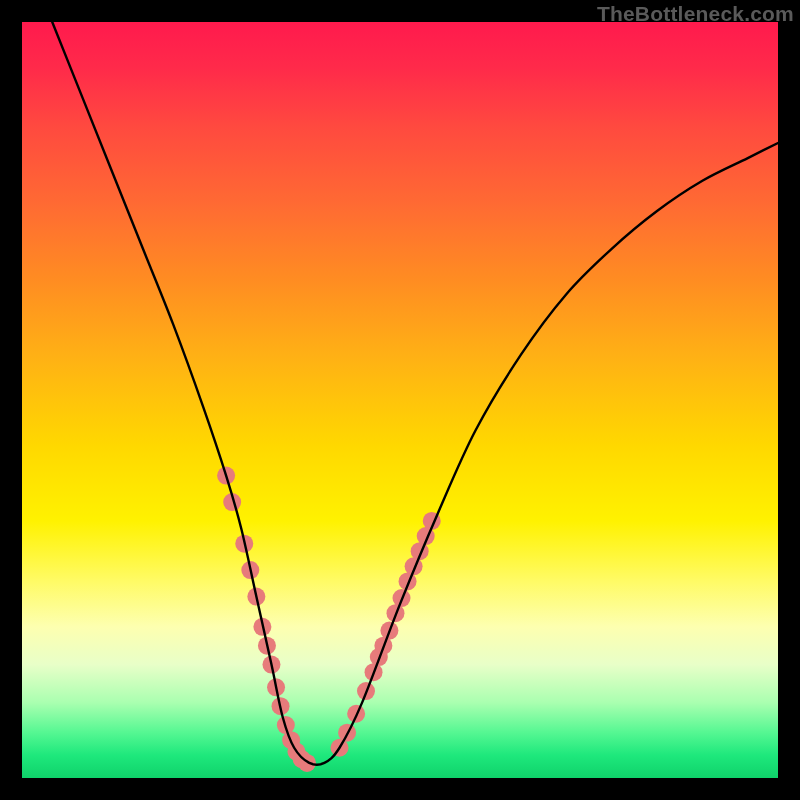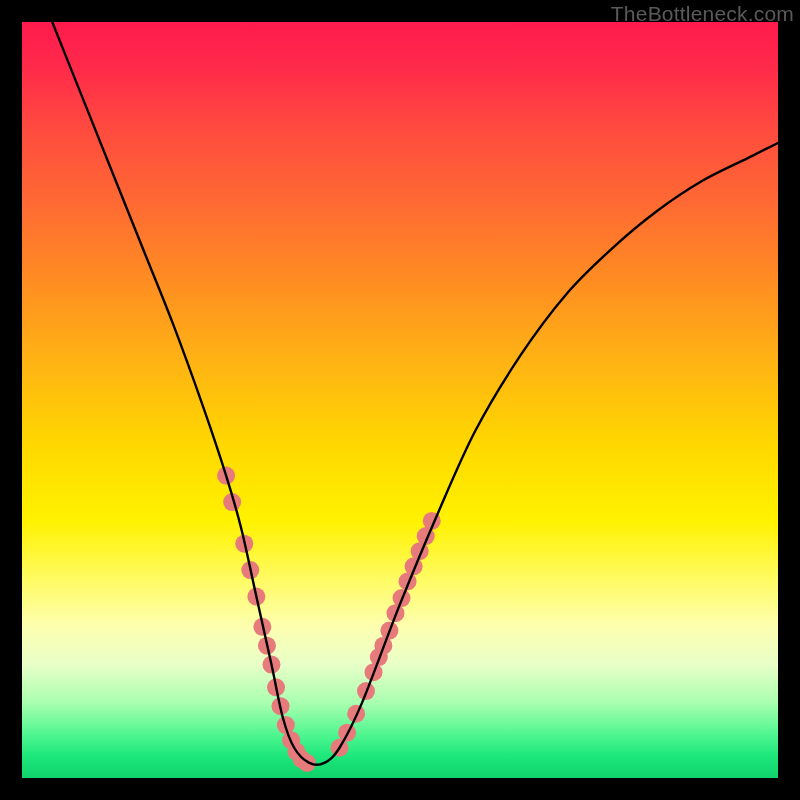--- a/index.html
+++ b/index.html
@@ -49,21 +49,21 @@
       #55f792 94%,
       #1ee87c 97%,
       #0fd26a 100%
     );
   }
   .watermark {
     position: absolute;
     top: 2px;
     right: 6px;
     font-size: 21px;
-    font-weight: 400;
+    font-weight: 700;
     color: #5a5a5a;
     letter-spacing: 0.2px;
     user-select: none;
   }
   svg.curve {
     position: absolute;
     left: 0;
     top: 0;
     width: 756px;
     height: 756px;

